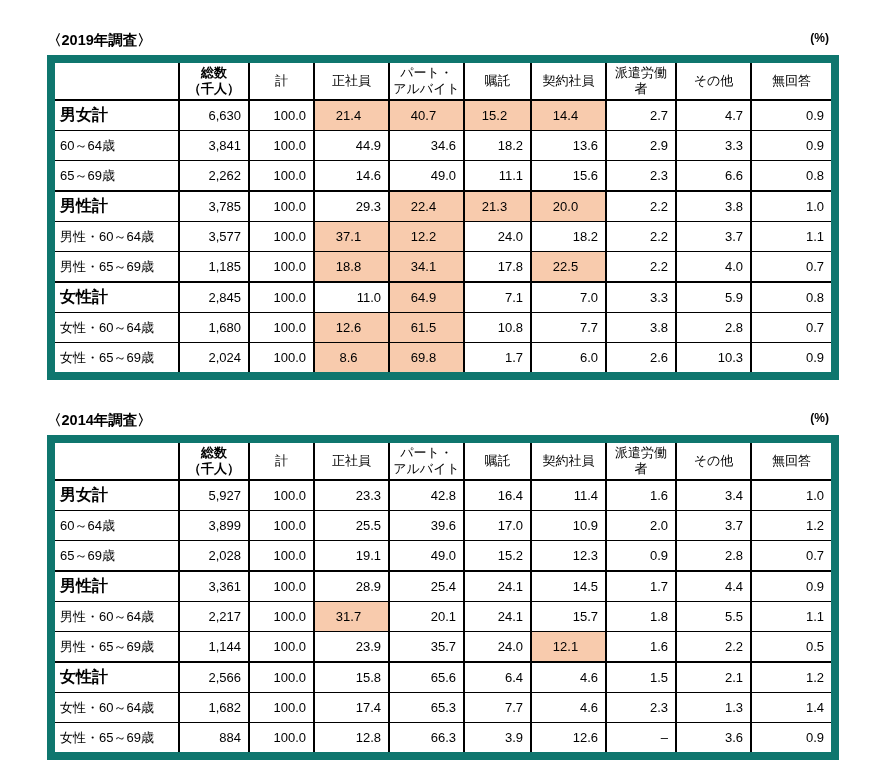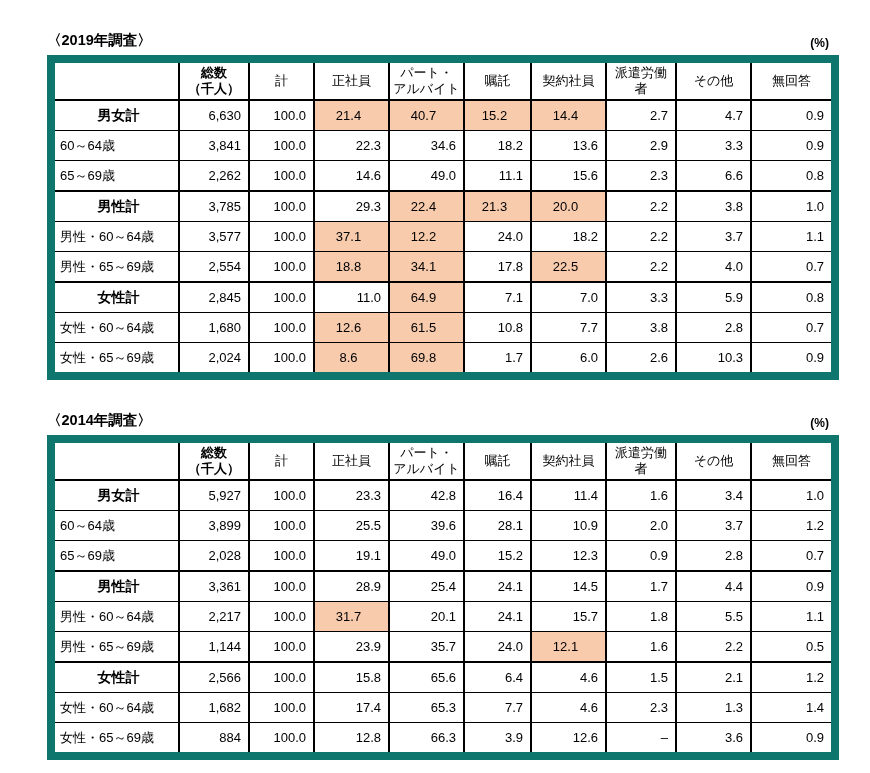--- a/index.html
+++ b/index.html
@@ -24,21 +24,21 @@
     letter-spacing: 0.5px;
   }
   .section {
     width: 784px;
     margin-left: 47px;
     margin-top: 31px;
   }
   .section-head {
     display: flex;
     justify-content: space-between;
-    align-items: flex-end;
+    align-items: flex-start;
     margin-bottom: 5px;
     gap: 8px;
   }
   .section-label {
     font-weight: bold;
     font-size: 14.5px;
   }
   .unit-label {
     font-weight: bold;
     font-size: 12px;
@@ -68,21 +68,21 @@
     padding: 0 2px;
   }
   .emp-table thead th.bold-head { font-weight: bold; }
   .emp-table tbody td { height: 27px; vertical-align: middle; }
   .emp-table tbody tr.group-start td { border-top-width: 2px; }
   .emp-table td.label {
     text-align: left;
     padding-left: 5px;
     white-space: nowrap;
   }
-  .emp-table td.label.bold { font-weight: bold; font-size: 14px; text-align: center; }
+  .emp-table td.label.bold { font-weight: bold; font-size: 16px; }
   .emp-table td.num {
     text-align: right;
     padding-right: 7px;
     font-variant-numeric: tabular-nums;
   }
   .emp-table td.hl { background: var(--hl, #F8CBAD); text-align: center; }
 </style>
 </head>
 <body>
 
@@ -133,21 +133,21 @@
             <td class="num hl">15.2</td>
             <td class="num hl">14.4</td>
             <td class="num">2.7</td>
             <td class="num">4.7</td>
             <td class="num">0.9</td>
           </tr>
           <tr>
             <td class="label">60～64歳</td>
             <td class="num">3,841</td>
             <td class="num">100.0</td>
-            <td class="num">22.3</td>
+            <td class="num">44.9</td>
             <td class="num">34.6</td>
             <td class="num">18.2</td>
             <td class="num">13.6</td>
             <td class="num">2.9</td>
             <td class="num">3.3</td>
             <td class="num">0.9</td>
           </tr>
           <tr>
             <td class="label">65～69歳</td>
             <td class="num">2,262</td>
@@ -179,21 +179,21 @@
             <td class="num hl">37.1</td>
             <td class="num hl">12.2</td>
             <td class="num">24.0</td>
             <td class="num">18.2</td>
             <td class="num">2.2</td>
             <td class="num">3.7</td>
             <td class="num">1.1</td>
           </tr>
           <tr>
             <td class="label">男性・65～69歳</td>
-            <td class="num">2,554</td>
+            <td class="num">1,185</td>
             <td class="num">100.0</td>
             <td class="num hl">18.8</td>
             <td class="num hl">34.1</td>
             <td class="num">17.8</td>
             <td class="num hl">22.5</td>
             <td class="num">2.2</td>
             <td class="num">4.0</td>
             <td class="num">0.7</td>
           </tr>
           <tr class="group-start">
@@ -282,21 +282,21 @@
             <td class="num">1.6</td>
             <td class="num">3.4</td>
             <td class="num">1.0</td>
           </tr>
           <tr>
             <td class="label">60～64歳</td>
             <td class="num">3,899</td>
             <td class="num">100.0</td>
             <td class="num">25.5</td>
             <td class="num">39.6</td>
-            <td class="num">28.1</td>
+            <td class="num">17.0</td>
             <td class="num">10.9</td>
             <td class="num">2.0</td>
             <td class="num">3.7</td>
             <td class="num">1.2</td>
           </tr>
           <tr>
             <td class="label">65～69歳</td>
             <td class="num">2,028</td>
             <td class="num">100.0</td>
             <td class="num">19.1</td>

